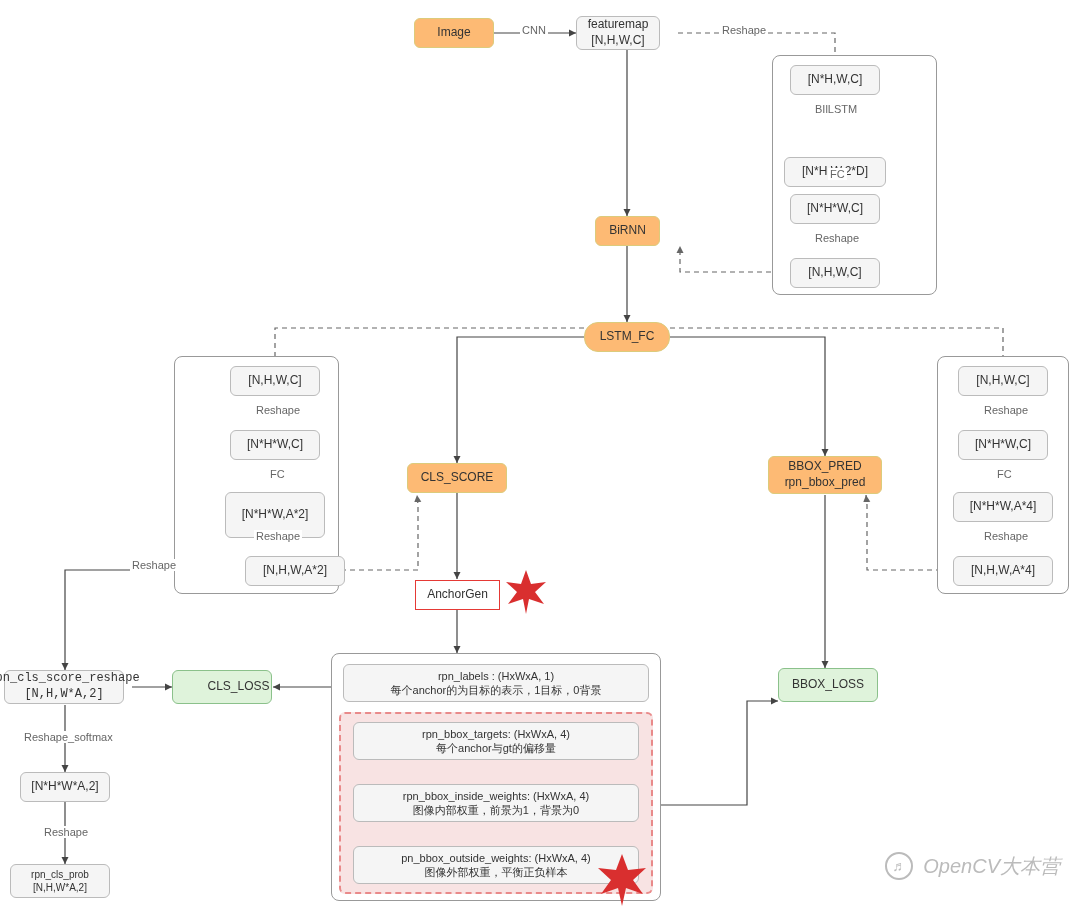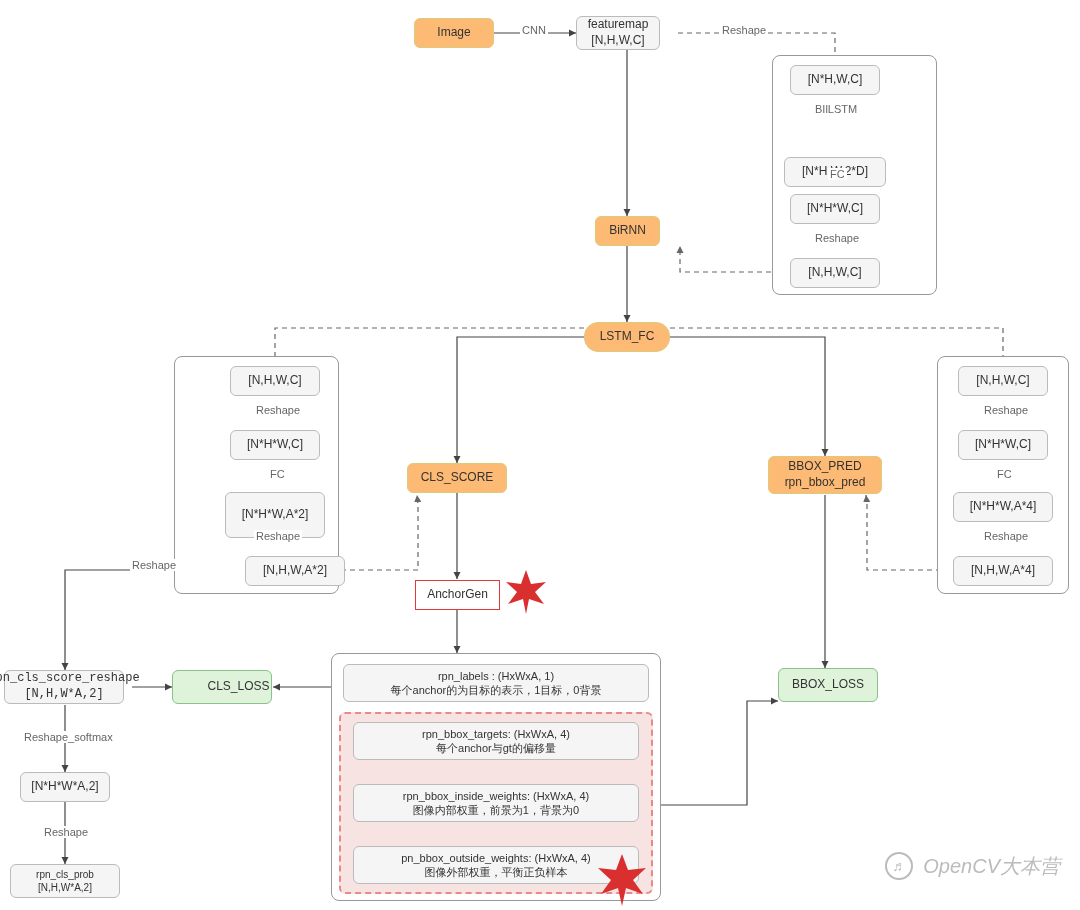--- a/index.html
+++ b/index.html
@@ -208,19 +208,19 @@
 </svg>
 
 <div class="node green" style="left:172px;top:670px;width:100px;height:34px;padding-left:39px;">CLS_LOSS</div>
 <div class="node green" style="left:778px;top:668px;width:100px;height:34px;">BBOX_LOSS</div>
 
 <div class="node grey" style="left:4px;top:670px;width:120px;height:34px;white-space:pre;font-size:12px;font-family:Liberation Mono, monospace;">rpn_cls_score_reshape
 [N,H,W*A,2]</div>
 <div class="edge-label" style="left:22px;top:731px;">Reshape_softmax</div>
 <div class="node grey" style="left:20px;top:772px;width:90px;height:30px;">[N*H*W*A,2]</div>
 <div class="edge-label" style="left:42px;top:826px;">Reshape</div>
-<div class="node grey" style="left:10px;top:864px;width:110px;height:34px;white-space:pre;font-size:10px;">rpn_cls_prob
+<div class="node grey" style="left:10px;top:864px;width:100px;height:34px;white-space:pre;font-size:10px;">rpn_cls_prob
 [N,H,W*A,2]</div>
 
 <div class="watermark">
   <span class="watermark-icon">♬</span>
   <span>OpenCV大本营</span>
 </div>
 
 </body></html>

